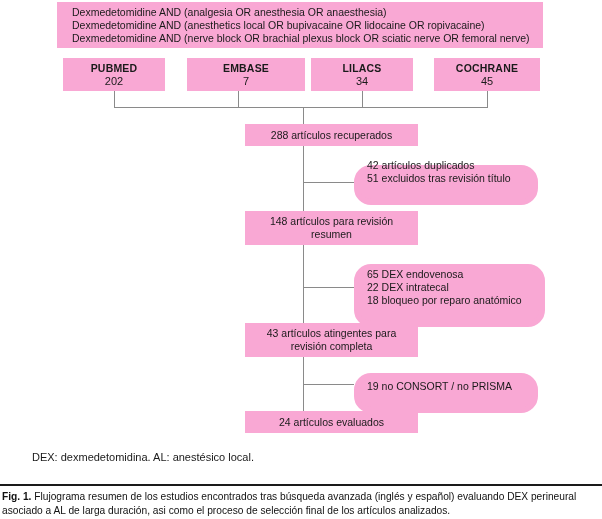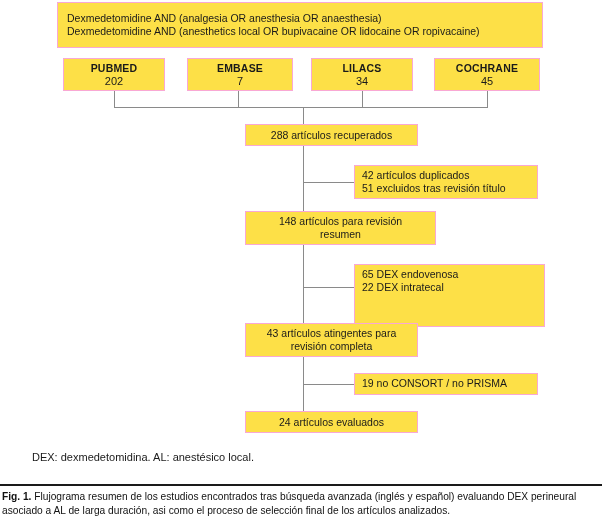--- a/index.html
+++ b/index.html
@@ -20,22 +20,22 @@
   #flow {
     position: absolute;
     left: 0; top: 0;
     width: 602px;
     height: 478px;
   }
 
   .box {
     position: absolute;
     box-sizing: border-box;
-    border: 1px solid #f9a8d4;
-    background: #fde047;
+    border: 6px solid #f9a8d4;
+    background: #f9a8d4;
     display: flex;
     align-items: center;
     justify-content: center;
     flex-direction: column;
     font-size: 10.5px;
     line-height: 13px;
     color: #1a1a1a;
     z-index: 3;
   }
   .box .line { display: block; width: 100%; }
@@ -53,23 +53,24 @@
   .db-box { text-align: center; }
   .db-box .db-name { font-weight: bold; font-size: 10.5px; letter-spacing: 0.2px; }
   .db-box .db-count { font-size: 11px; }
 
   
   .main-box { text-align: center; padding: 3px 14px; margin-left: 28px; }
 
   
   .side-box {
     align-items: flex-start;
-    justify-content: flex-start;
+    justify-content: flex-end;
     text-align: left;
-    padding: 3px 7px;
+    padding: 14px 7px;
+    border-radius: 17px;
   }
   .side-box .line { text-align: left; white-space: nowrap; }
 
   
   .conn {
     position: absolute;
     background: #8a8a8a;
     z-index: 1;
   }
   .vline { width: 1px; }
@@ -108,28 +109,29 @@
   .caption b { font-weight: bold; }
 </style>
 </head>
 <body>
 
 <div id="flow">
 
   <div class="box query-box" style="left:57px; top:2px; width:486px; height:46px;">
     <span class="line">Dexmedetomidine AND (analgesia OR anesthesia OR anaesthesia)</span>
     <span class="line">Dexmedetomidine AND (anesthetics local OR bupivacaine OR lidocaine OR ropivacaine)</span>
+    <span class="line">Dexmedetomidine AND (nerve block OR brachial plexus block OR sciatic nerve OR femoral nerve)</span>
   </div>
 
   <div class="box db-box" style="left:63px; top:58px; width:102px; height:33px;">
     <span class="line db-name">PUBMED</span>
     <span class="line db-count">202</span>
   </div>
 
-  <div class="box db-box" style="left:187px; top:58px; width:106px; height:33px;">
+  <div class="box db-box" style="left:187px; top:58px; width:118px; height:33px;">
     <span class="line db-name">EMBASE</span>
     <span class="line db-count">7</span>
   </div>
 
   <div class="box db-box" style="left:311px; top:58px; width:102px; height:33px;">
     <span class="line db-name">LILACS</span>
     <span class="line db-count">34</span>
   </div>
 
   <div class="box db-box" style="left:434px; top:58px; width:106px; height:33px;">
@@ -152,32 +154,33 @@
 
   <div class="conn vline" style="left:303px; top:146px; height:65px;"></div>
 
   <div class="conn hline" style="left:303px; top:182px; width:51px;"></div>
 
   <div class="box side-box" style="left:354px; top:165px; width:184px; height:34px;">
     <span class="line">42 artículos duplicados</span>
     <span class="line">51 excluidos tras revisión título</span>
   </div>
 
-  <div class="box main-box" style="left:217px; top:211px; width:191px; height:34px;">
+  <div class="box main-box" style="left:217px; top:211px; width:173px; height:34px;">
     <span class="line">148 artículos para revisión</span>
     <span class="line">resumen</span>
   </div>
 
   <div class="conn vline" style="left:303px; top:245px; height:78px;"></div>
 
   <div class="conn hline" style="left:303px; top:287px; width:51px;"></div>
 
   <div class="box side-box" style="left:354px; top:264px; width:191px; height:63px;">
     <span class="line">65 DEX endovenosa</span>
     <span class="line">22 DEX intratecal</span>
+    <span class="line">18 bloqueo por reparo anatómico</span>
   </div>
 
   <div class="box main-box" style="left:217px; top:323px; width:173px; height:34px;">
     <span class="line">43 artículos atingentes para</span>
     <span class="line">revisión completa</span>
   </div>
 
   <div class="conn vline" style="left:303px; top:357px; height:54px;"></div>
 
   <div class="conn hline" style="left:303px; top:384px; width:51px;"></div>

